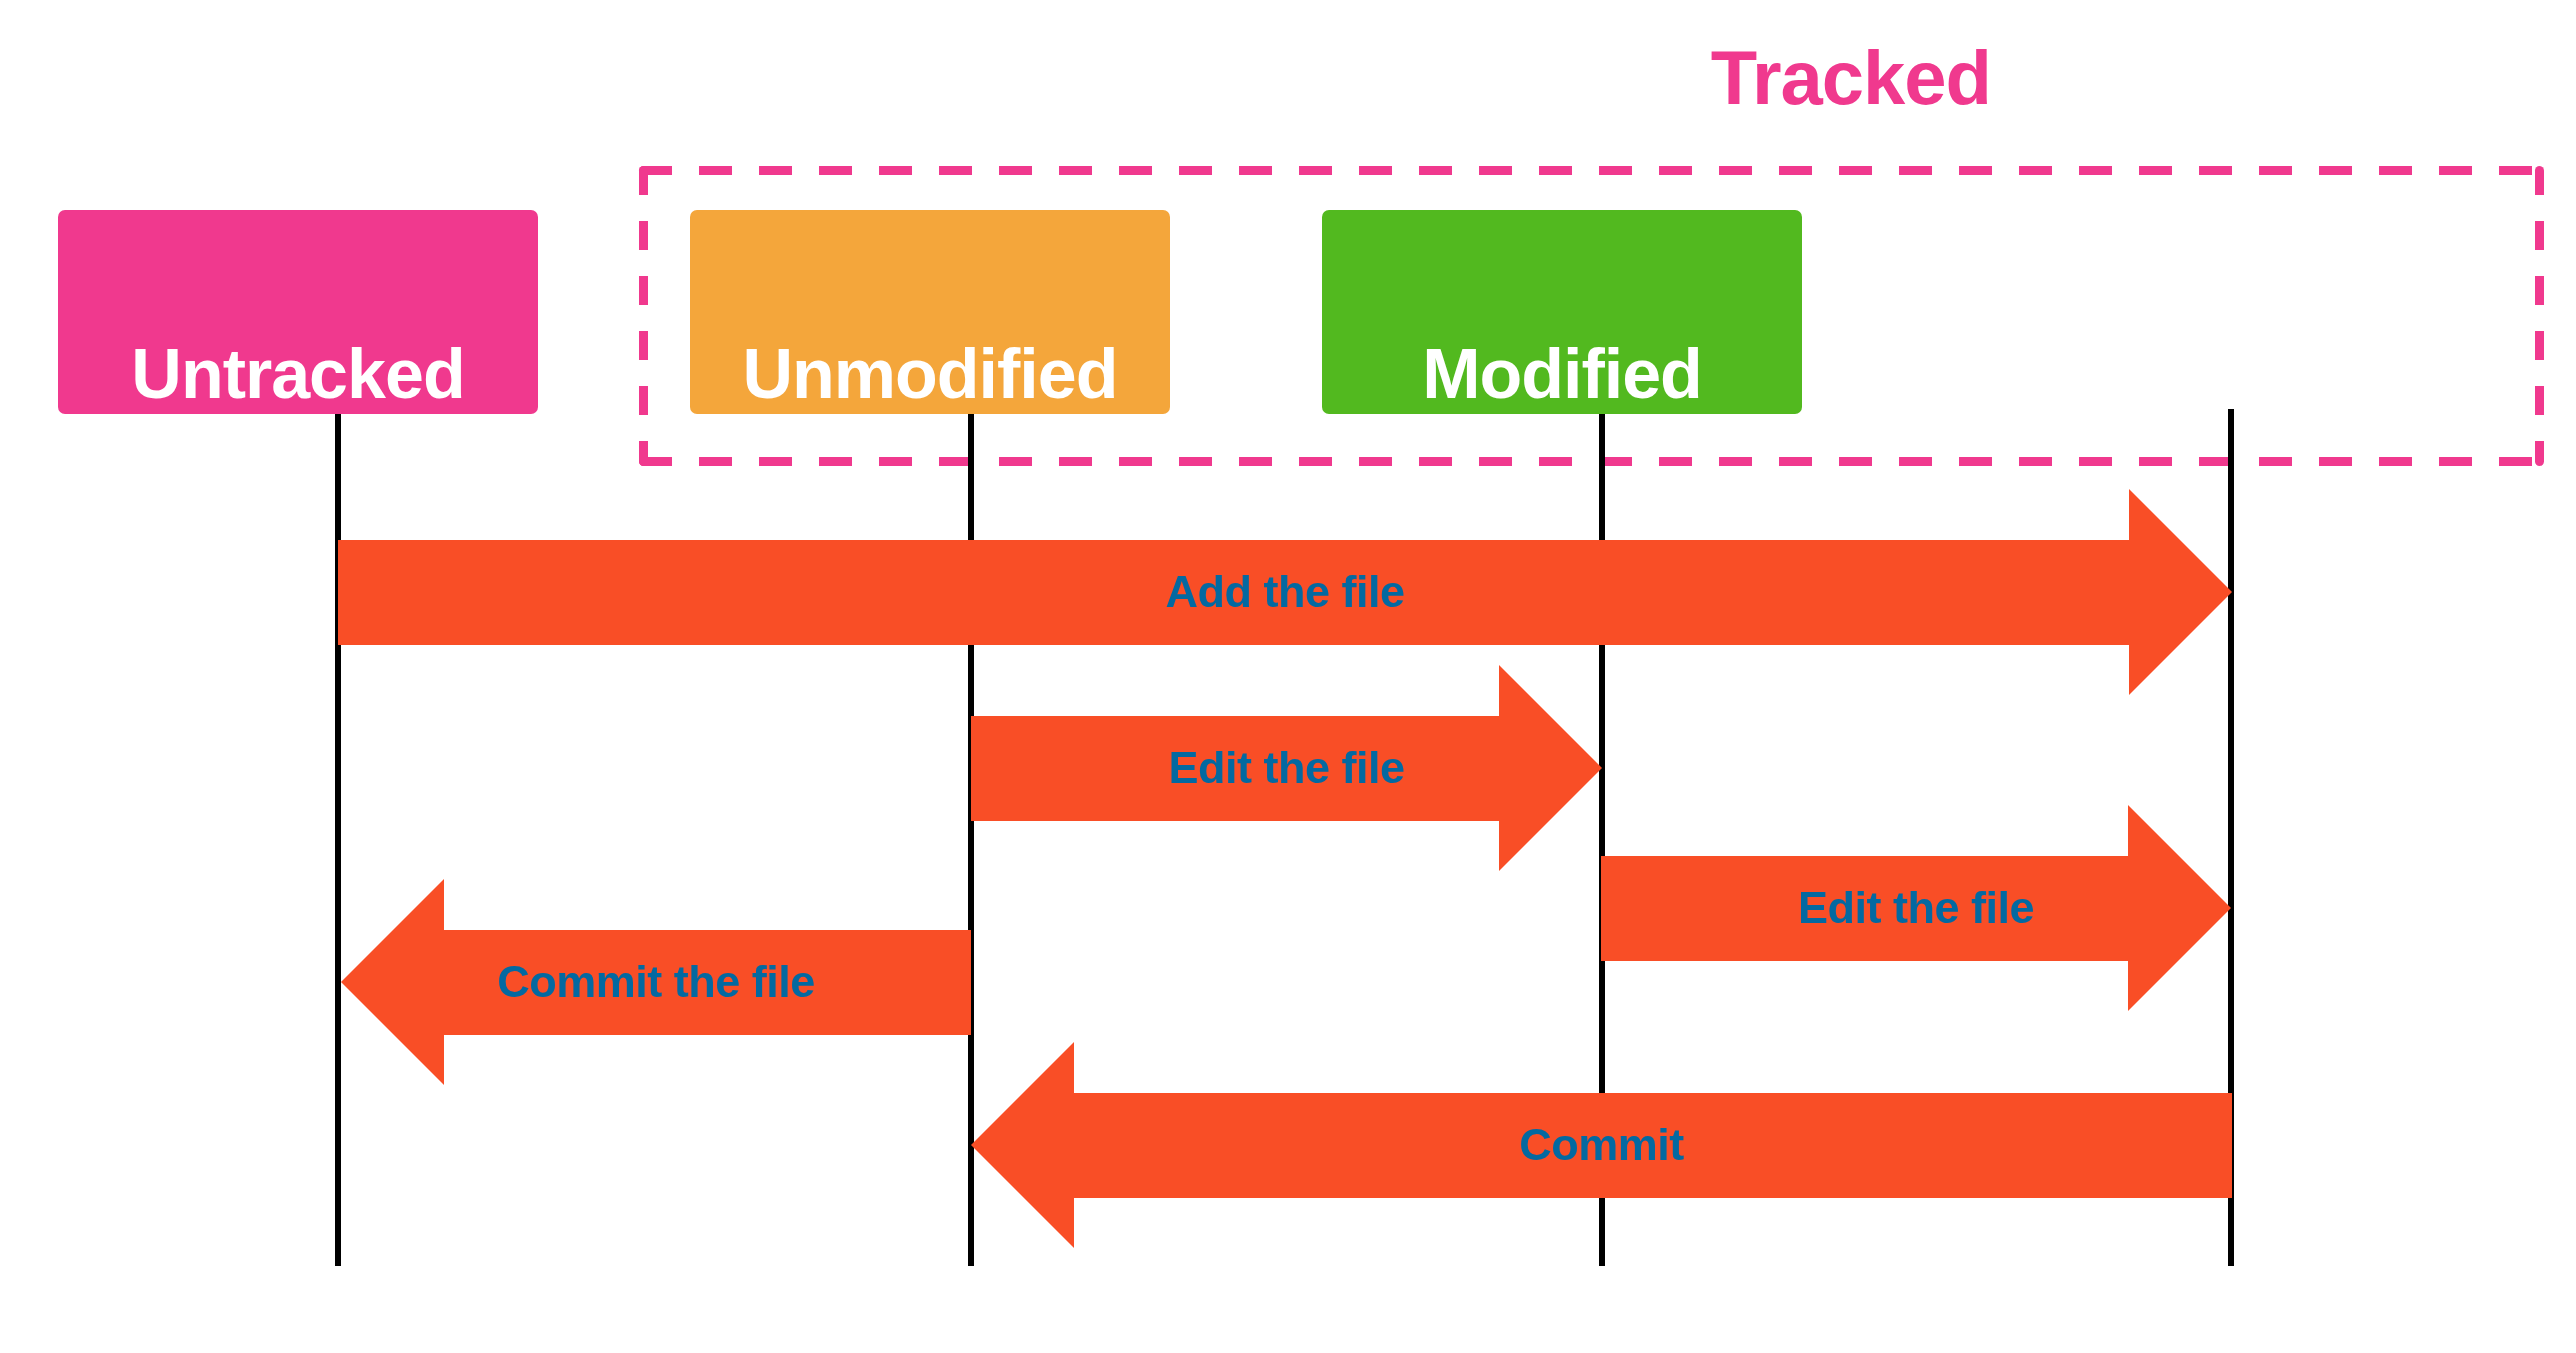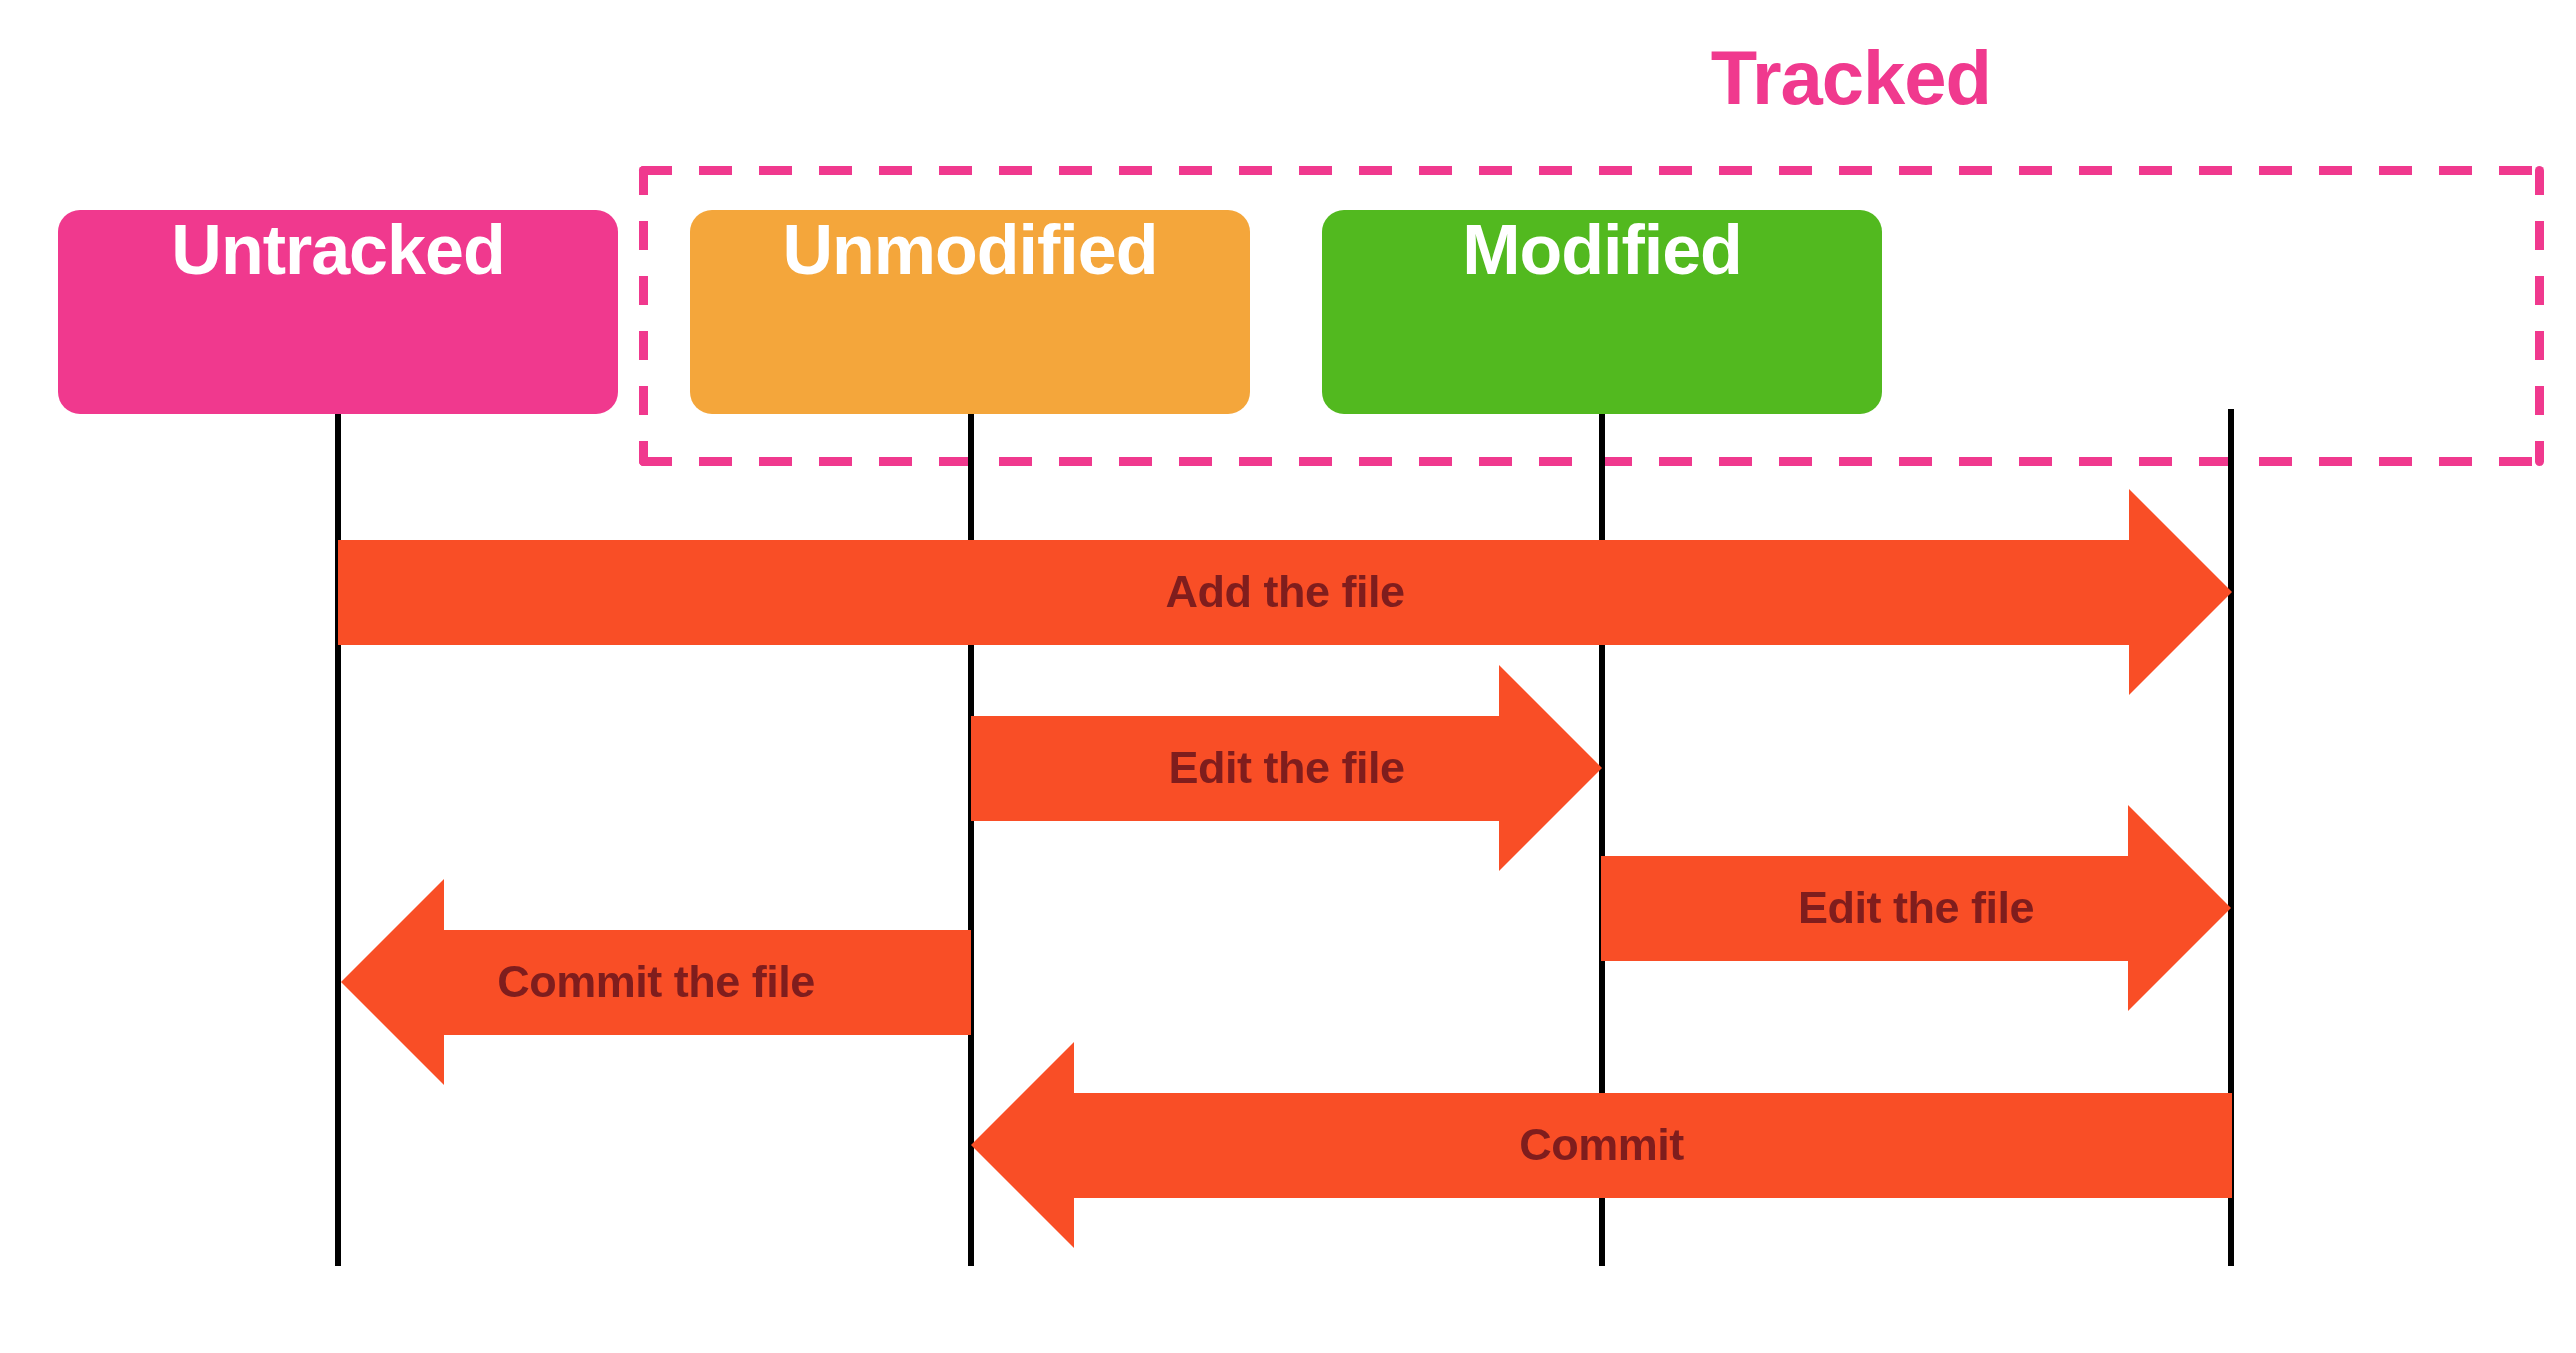--- a/index.html
+++ b/index.html
@@ -49,40 +49,40 @@
 
   
   .lifeline{position:absolute;top:409px;width:5.8px;height:857px;background:var(--line);}
   .lifeline.l1{left:335px;}
   .lifeline.l2{left:968px;}
   .lifeline.l3{left:1599px;}
   .lifeline.l4{left:2228px;}
 
   
   .state-box{
-    position:absolute;top:210px;height:204px;width:560px;
-    border-radius:22px;
-    display:flex;align-items:flex-start;justify-content:center;
+    position:absolute;top:210px;height:204px;width:480px;
+    border-radius:7px;
+    display:flex;align-items:flex-end;justify-content:center;
     color:#fff;font-size:70px;font-weight:700;letter-spacing:-1px;
   }
   .state-box.untracked{left:58px;background:var(--pink);}
   .state-box.unmodified{left:690px;background:var(--orange);}
   .state-box.modified{left:1322px;background:var(--green);}
   .state-box.staged{left:1951px;background:var(--purple);}
 
   
   .arrow{position:absolute;height:206px;display:flex;align-items:center;}
   .arrow .shaft{flex:1;height:105px;background:var(--arrow);}
   .arrow .head{width:0;height:0;border-top:103px solid transparent;border-bottom:103px solid transparent;}
   .arrow .head.point-right{border-left:103px solid var(--arrow);}
   .arrow .head.point-left{border-right:103px solid var(--arrow);}
   .arrow .arrow-label{
     position:absolute;inset:0;
     display:flex;align-items:center;justify-content:center;
-    color:#7f1d1d;font-size:45px;font-weight:700;letter-spacing:-0.5px;
+    color:#0369a1;font-size:45px;font-weight:700;letter-spacing:-0.5px;
   }
   .arrow.add   {left:338px; top:489px; width:1894px;}
   .arrow.edit  {left:971px; top:665px; width:631px;}
   .arrow.stage {left:1601px;top:805px; width:630px;}
   .arrow.remove{left:341px; top:879px; width:630px;}
   .arrow.commit{left:971px; top:1042px;width:1261px;}
 </style>
 </head>
 <body>
 

